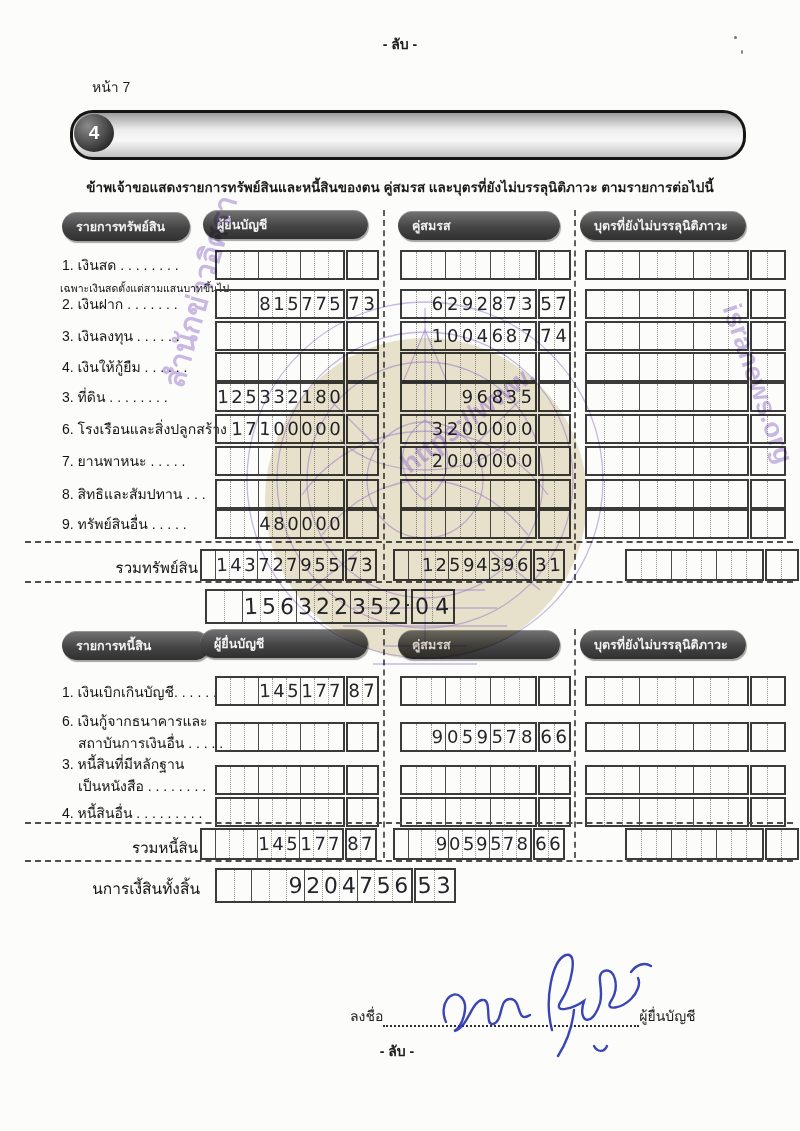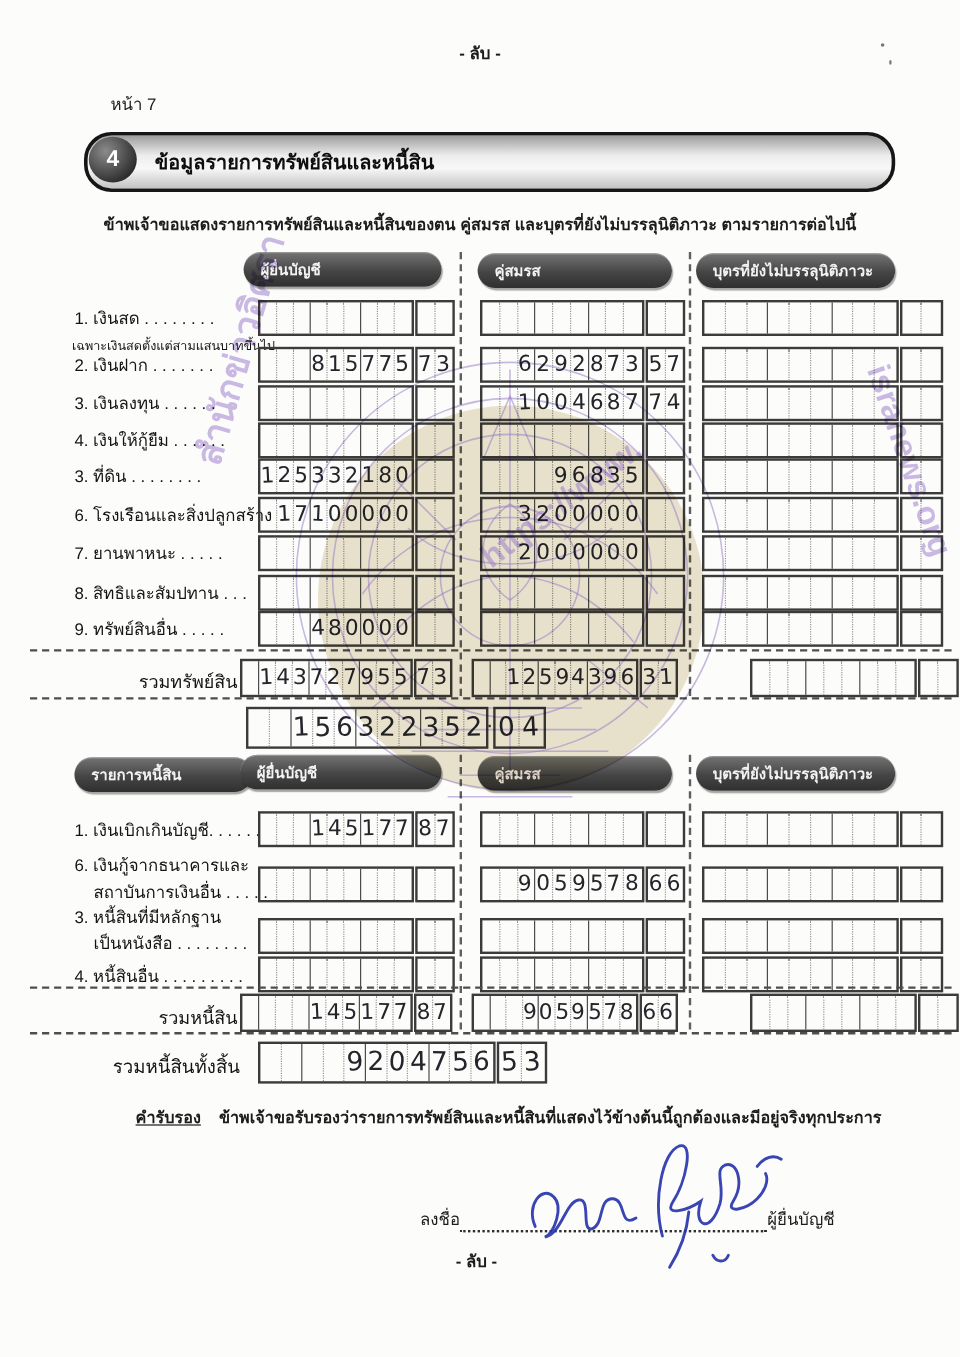--- a/index.html
+++ b/index.html
@@ -53,25 +53,25 @@
 <div class="page">
 
   <div class="abs ctr" style="top:33px;font-size:14px;font-weight:bold;">- ลับ -</div>
   <div class="speck" style="left:734px;top:36px;width:3px;height:3px;"></div>
   <div class="speck" style="left:741px;top:50px;width:2px;height:4px;"></div>
 
   <div class="abs" style="left:92px;top:76px;font-size:14px;">หน้า 7</div>
 
   <div class="banner">
     <div class="banner-num">4</div>
-    <div class="banner-title">ข้อมูลรายการทรัพย์สินและหนี้สิน</div>
   </div>
 
   <div class="abs ctr" style="top:176px;font-size:13.5px;font-weight:bold;">ข้าพเจ้าขอแสดงรายการทรัพย์สินและหนี้สินของตน  คู่สมรส  และบุตรที่ยังไม่บรรลุนิติภาวะ  ตามรายการต่อไปนี้</div>
 
+  <div class="pill" style="left:62px;top:212px;width:128px;">รายการทรัพย์สิน</div>
   <div class="pill" style="left:203px;top:210px;width:165px;">ผู้ยื่นบัญชี</div>
   <div class="pill" style="left:398px;top:211px;width:162px;">คู่สมรส</div>
   <div class="pill" style="left:580px;top:211px;width:166px;">บุตรที่ยังไม่บรรลุนิติภาวะ</div>
 
   <div class="pill" style="left:62px;top:631px;width:148px;">รายการหนี้สิน</div>
   <div class="pill" style="left:200px;top:629px;width:168px;">ผู้ยื่นบัญชี</div>
   <div class="pill" style="left:398px;top:630px;width:162px;">คู่สมรส</div>
   <div class="pill" style="left:580px;top:630px;width:166px;">บุตรที่ยังไม่บรรลุนิติภาวะ</div>
 
   <div id="form-body">
@@ -1056,27 +1056,22 @@
   <div class="vdash" style="left:574px;top:210px;height:370px;"></div>
   <div class="vdash" style="left:383px;top:629px;height:229px;"></div>
   <div class="vdash" style="left:574px;top:629px;height:229px;"></div>
   <div class="hdash" style="left:25px;top:541px;width:768px;"></div>
   <div class="hdash" style="left:25px;top:581px;width:768px;"></div>
   <div class="hdash" style="left:25px;top:822px;width:768px;"></div>
   <div class="hdash" style="left:25px;top:860px;width:768px;"></div>
 
   <div class="rlbl" style="left:58px;top:556px;width:140px;">รวมทรัพย์สิน</div>
   <div class="rlbl" style="left:58px;top:836px;width:140px;">รวมหนี้สิน</div>
-  <div class="rlbl" style="left:48px;top:876px;width:152px;font-size:15.5px;">รวมหนี้สินทั้งสิ้น</div>
-
-  <div class="abs" style="left:113px;top:920px;font-size:13.5px;white-space:nowrap;">
-    <span style="font-weight:bold;text-decoration:underline;">คำรับรอง</span>
-    <span>&nbsp;&nbsp;</span>
-    <span style="font-weight:bold;">ข้าพเจ้าขอรับรองว่ารายการทรัพย์สินและหนี้สินที่แสดงไว้ข้างต้นนี้ถูกต้องและมีอยู่จริงทุกประการ</span>
-  </div>
+  <div class="rlbl" style="left:48px;top:876px;width:152px;font-size:15.5px;">นการเงี้สินทั้งสิ้น</div>
+
 
   <svg class="abs" style="left:432px;top:942px;z-index:11;" width="235" height="118" viewBox="0 0 235 118">
     <g fill="none" stroke="#2a36ae" stroke-width="2.4" stroke-linecap="round" opacity="0.92">
       <path d="M14,80 C6,62 20,46 29,55 C38,63 30,86 22,89 C36,86 39,60 50,58 C61,56 52,84 61,82 C72,79 66,56 79,57 C90,58 84,82 98,73"></path>
       <path d="M120,88 C112,58 120,18 134,13 C147,9 139,44 129,59 C120,73 142,66 152,59 C145,80 160,87 168,61 C172,46 163,33 172,29 C183,25 188,45 179,59 C172,70 190,66 199,57 C205,51 209,42 206,36"></path>
       <path d="M142,68 C140,88 133,103 126,114"></path>
       <path d="M162,104 c3,6 10,7 13,0"></path>
       <path d="M199,30 c6,-8 14,-10 20,-6"></path>
     </g>
   </svg>

